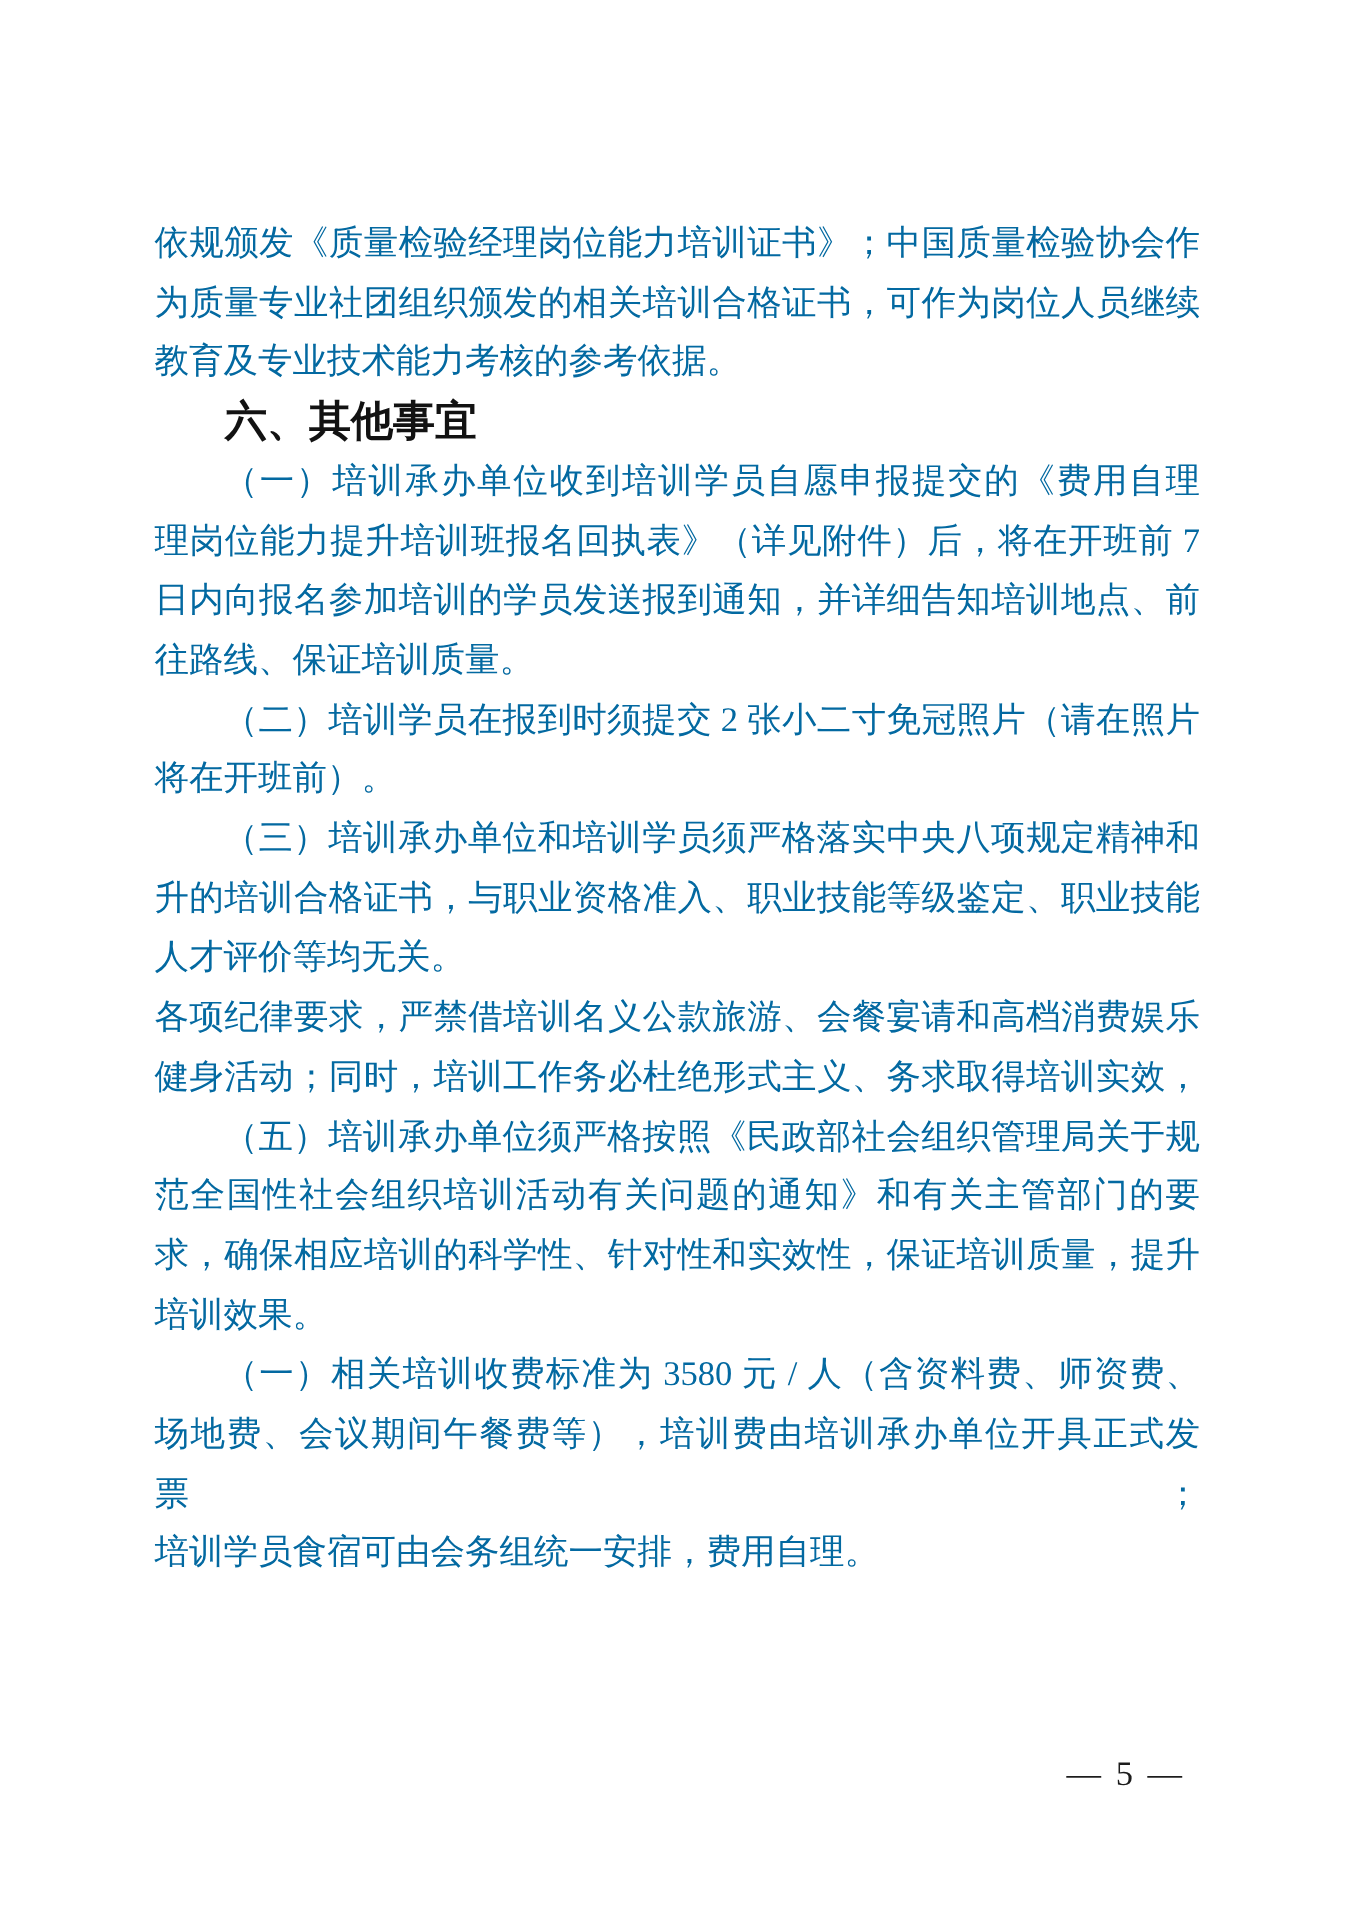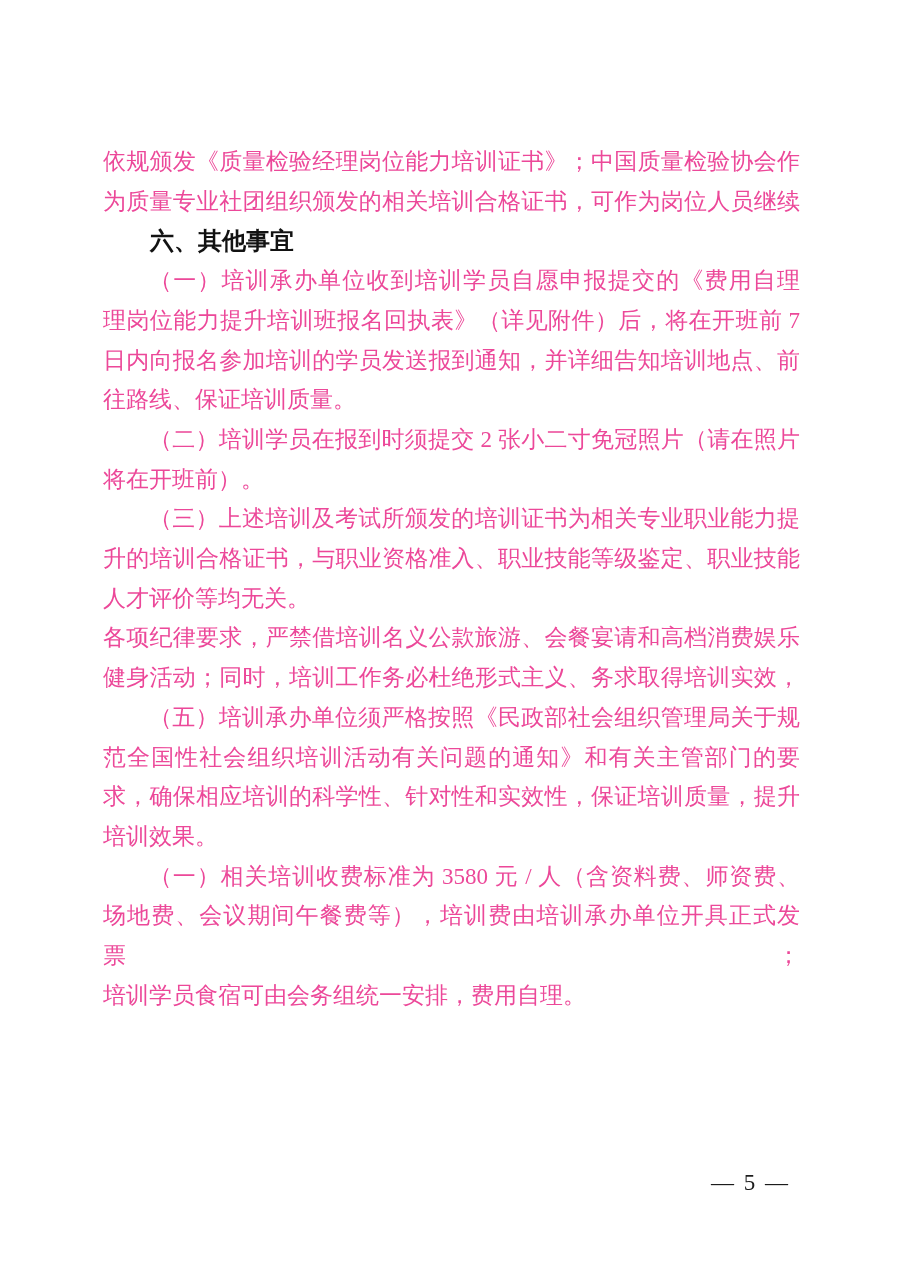--- a/index.html
+++ b/index.html
@@ -20,33 +20,33 @@
     position: absolute;
     left: 103px;
     top: 142px;
     width: 697px;
   }
   .line {
     font-size: 23px;
     line-height: 39.7px;
     text-align: justify;
     text-justify: inter-ideograph;
-    color: #ec4899;
+    color: #0369a1;
     white-space: normal;
   }
   .line.just {
     text-align-last: justify;
   }
   .line.indent {
     text-indent: 46px;
   }
   .heading {
     font-family: "Liberation Sans", "DejaVu Sans", sans-serif;
     font-weight: bold;
-    font-size: 24px;
+    font-size: 28px;
     line-height: 39.7px;
     text-indent: 47px;
     color: #121212;
   }
   .page-footer {
     position: absolute;
     top: 1168px;
     right: 110px;
     font-size: 23px;
     line-height: 30px;
@@ -54,28 +54,29 @@
     letter-spacing: 2px;
   }
 </style>
 </head>
 <body>
 
 <div class="page">
   <main class="content" id="content">
       <div class="line just">依规颁发《质量检验经理岗位能力培训证书》；中国质量检验协会作</div>
       <div class="line just">为质量专业社团组织颁发的相关培训合格证书，可作为岗位人员继续</div>
+      <div class="line">教育及专业技术能力考核的参考依据。</div>
       <div class="heading">六、其他事宜</div>
       <div class="line just indent">（一）培训承办单位收到培训学员自愿申报提交的《费用自理</div>
       <div class="line just">理岗位能力提升培训班报名回执表》（详见附件）后，将在开班前 7</div>
       <div class="line just">日内向报名参加培训的学员发送报到通知，并详细告知培训地点、前</div>
       <div class="line">往路线、保证培训质量。</div>
       <div class="line just indent">（二）培训学员在报到时须提交 2 张小二寸免冠照片（请在照片</div>
       <div class="line">将在开班前）。</div>
-      <div class="line just indent">（三）上述培训及考试所颁发的培训证书为相关专业职业能力提</div>
+      <div class="line just indent">（三）培训承办单位和培训学员须严格落实中央八项规定精神和</div>
       <div class="line just">升的培训合格证书，与职业资格准入、职业技能等级鉴定、职业技能</div>
       <div class="line">人才评价等均无关。</div>
       <div class="line just">各项纪律要求，严禁借培训名义公款旅游、会餐宴请和高档消费娱乐</div>
       <div class="line just">健身活动；同时，培训工作务必杜绝形式主义、务求取得培训实效，</div>
       <div class="line just indent">（五）培训承办单位须严格按照《民政部社会组织管理局关于规</div>
       <div class="line just">范全国性社会组织培训活动有关问题的通知》和有关主管部门的要</div>
       <div class="line just">求，确保相应培训的科学性、针对性和实效性，保证培训质量，提升</div>
       <div class="line">培训效果。</div>
       <div class="line just indent">（一）相关培训收费标准为 3580 元 / 人（含资料费、师资费、</div>
       <div class="line just">场地费、会议期间午餐费等），培训费由培训承办单位开具正式发票；</div>

